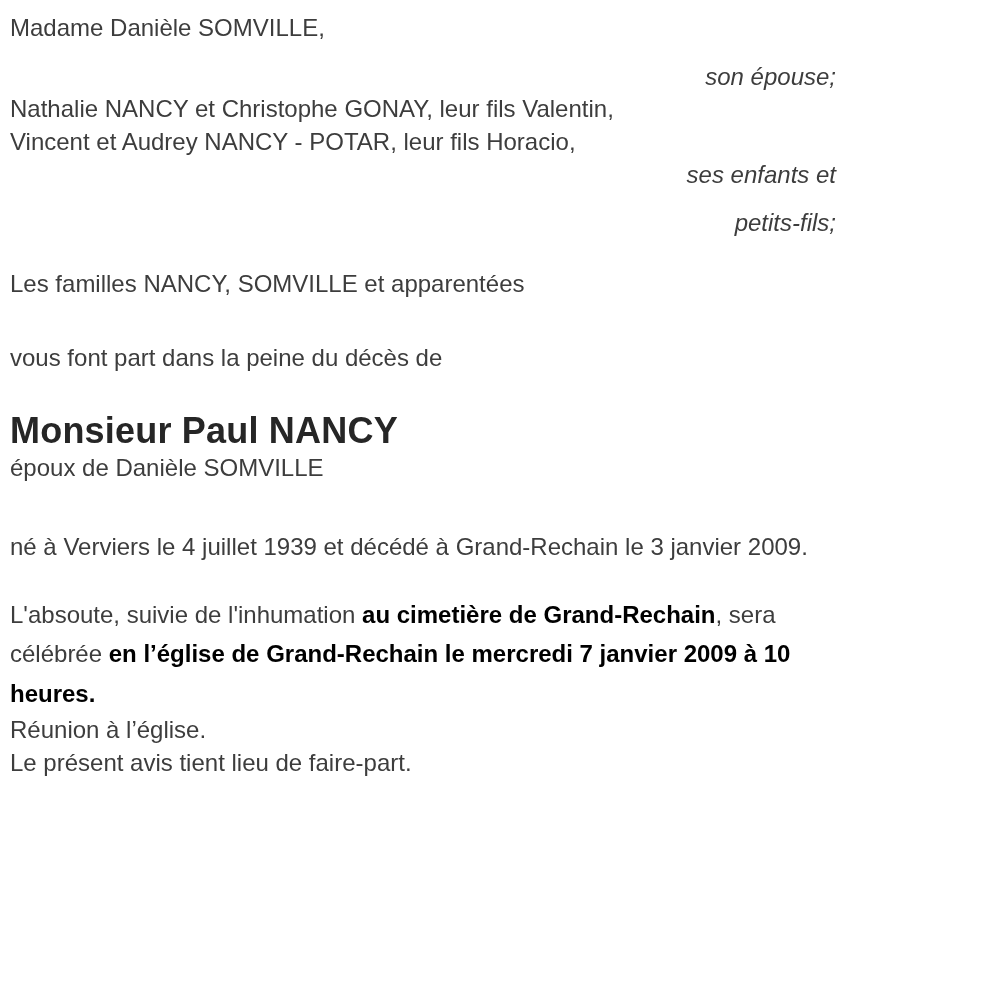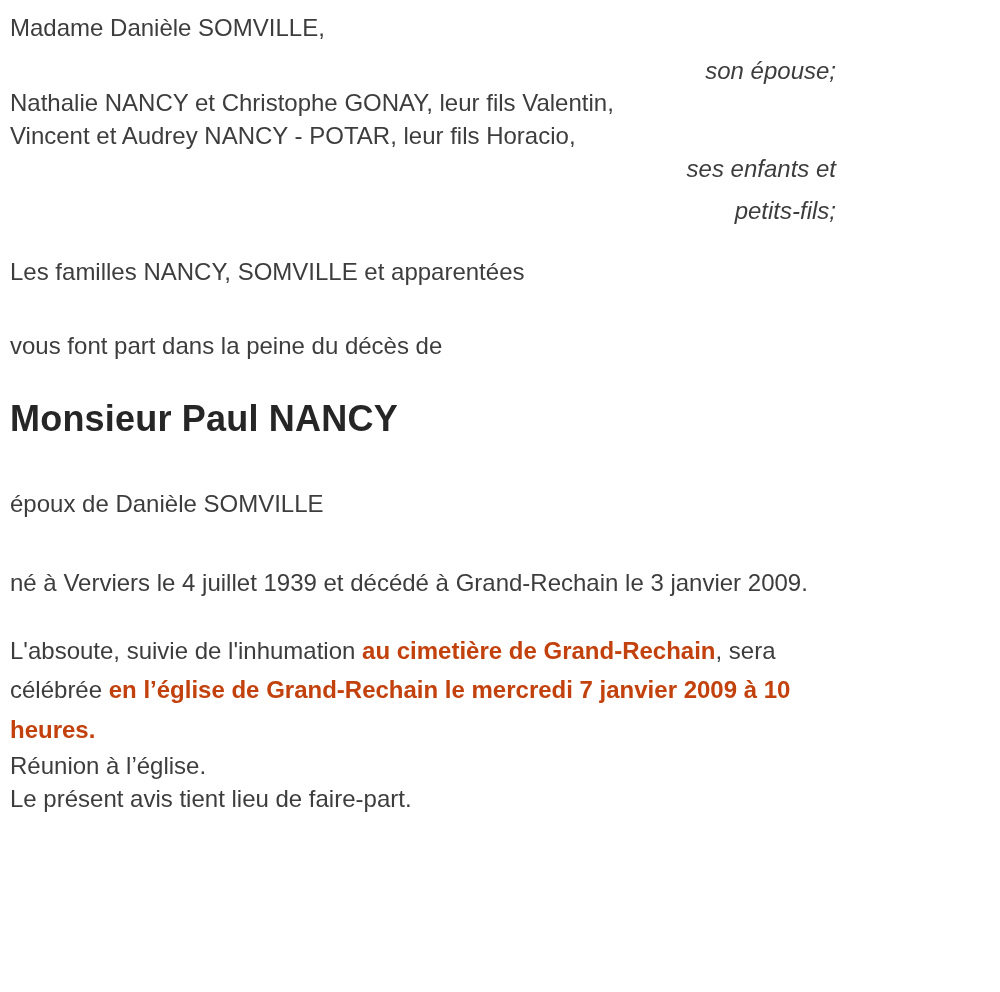--- a/index.html
+++ b/index.html
@@ -39,30 +39,30 @@
   .heading {
     margin: 0;
     font-size: 36px;
     line-height: 1.2;
     font-weight: 700;
     color: #262626;
     letter-spacing: 0.2px;
   }
   b, strong {
     font-weight: 700;
-    color: #c2410c;
+    color: #000000;
     text-align: right;
   }
   
-  .mt-xs { margin-top: 10px; }
+  .mt-xs { margin-top: 16px; }
   .mt-sm { }
   .mt-md { margin-top: 28px; }
   .mt-lg { margin-top: 34px; }
   .mt-xl { margin-top: 42px; }
-  .mt-xxl { margin-top: 48px; }
+  .mt-xxl { }
 </style>
 </head>
 <body>
 
 <div class="page">
 
   <p class="line">Madame Danièle SOMVILLE,</p>
 
   <p class="line right italic mt-xs">son épouse;</p>
 

